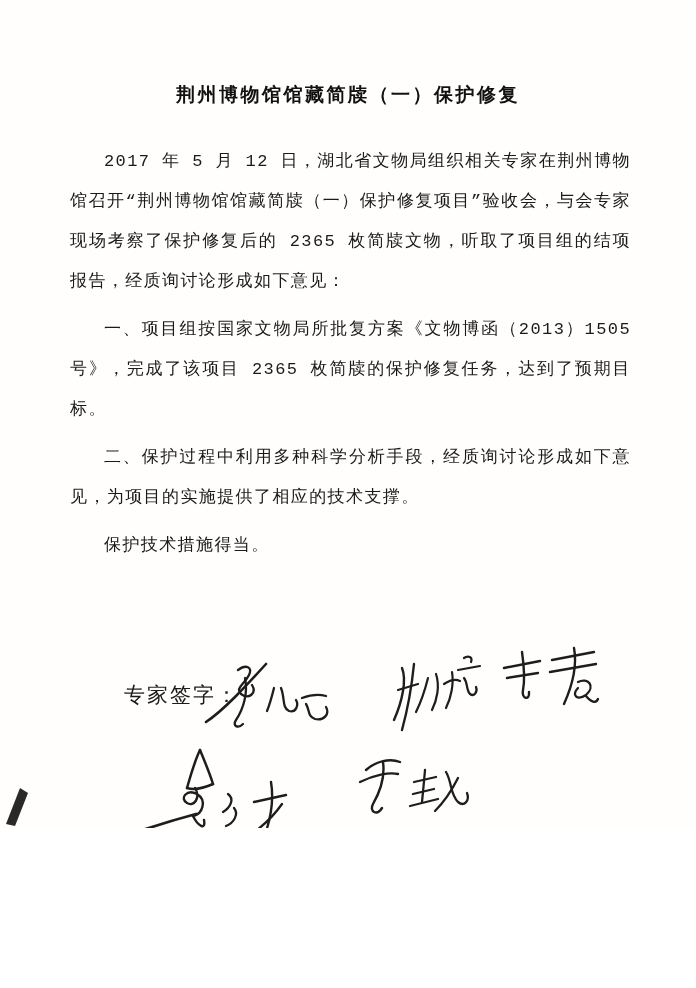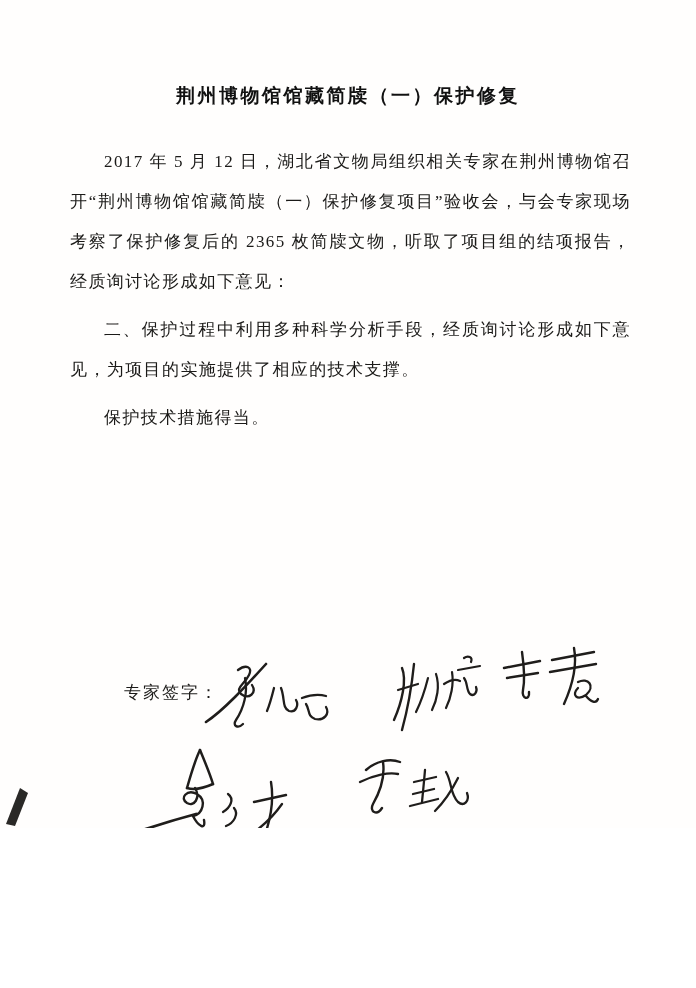--- a/index.html
+++ b/index.html
@@ -1,20 +1,20 @@
 <!DOCTYPE html>
 <html><head>
 <meta charset="utf-8">
 <style>
   html,body{margin:0;padding:0;background:#ffffff;}
   .page{
     position:relative;
     width:696px;height:828px;
     background:#fffefd;
-    font-family:Liberation Serif, serif;
+    font-family:Liberation Mono, monospace;
     color:#161514;
     overflow:hidden;
   }
   .title-block{
     padding-top:76px;
     text-align:center;
     font-weight:bold;
     font-size:19px;
     letter-spacing:2.5px;
     line-height:40px;
@@ -24,21 +24,21 @@
     margin:26px 57px 0 62px;
     font-size:17px;
     line-height:40px;
     text-align:justify;
     letter-spacing:1.4px;
     color:#1b1a18;
   }
   .body-text p{margin:8px;text-indent:2em;}
   .sign-label{
     position:absolute;left:124px;top:681px;
-    font-size:17px;letter-spacing:2px;color:#1b1a18;
+    font-size:21px;letter-spacing:2px;color:#1b1a18;
   }
   .sig{position:absolute;}
   .sig path{fill:none;stroke:#1f1d1b;stroke-linecap:round;stroke-linejoin:round;}
   .doc-date{
     position:absolute;left:465px;top:842px;
     font-size:17px;letter-spacing:2px;color:#0369a1;
   }
   .corner-artifact{position:absolute;left:4px;bottom:2px;}
   .corner-artifact path{fill:#2a2927;}
 </style>
@@ -46,20 +46,21 @@
 <body>
 
 <div class="page">
 
   <div class="title-block">
     <div>荆州博物馆馆藏简牍（一）保护修复</div>
   </div>
 
   <div class="body-text">
     <p>2017 年 5 月 12 日，湖北省文物局组织相关专家在荆州博物馆召开“荆州博物馆馆藏简牍（一）保护修复项目”验收会，与会专家现场考察了保护修复后的 2365 枚简牍文物，听取了项目组的结项报告，经质询讨论形成如下意见：</p>
+    <p>一、项目组按国家文物局所批复方案《文物博函（2013）1505 号》，完成了该项目 2365 枚简牍的保护修复任务，达到了预期目标。</p>
     <p>二、保护过程中利用多种科学分析手段，经质询讨论形成如下意见，为项目的实施提供了相应的技术支撑。</p>
     <p>保护技术措施得当。</p>
   </div>
 
   <div class="sign-label">专家签字：</div>
 
   <svg class="sig" style="left:198px;top:658px;" width="140" height="82" viewBox="0 0 140 82" role="img" aria-label="李化元">
     <path d="M8,64 C26,52 48,28 68,6" stroke-width="2.6"></path>
     <path d="M40,12 C48,6 55,9 51,17 C46,27 37,30 43,36 C51,42 59,35 54,27" stroke-width="2.3"></path>
     <path d="M47,20 C50,34 46,50 38,62 C34,68 40,71 45,66" stroke-width="2.3"></path>

